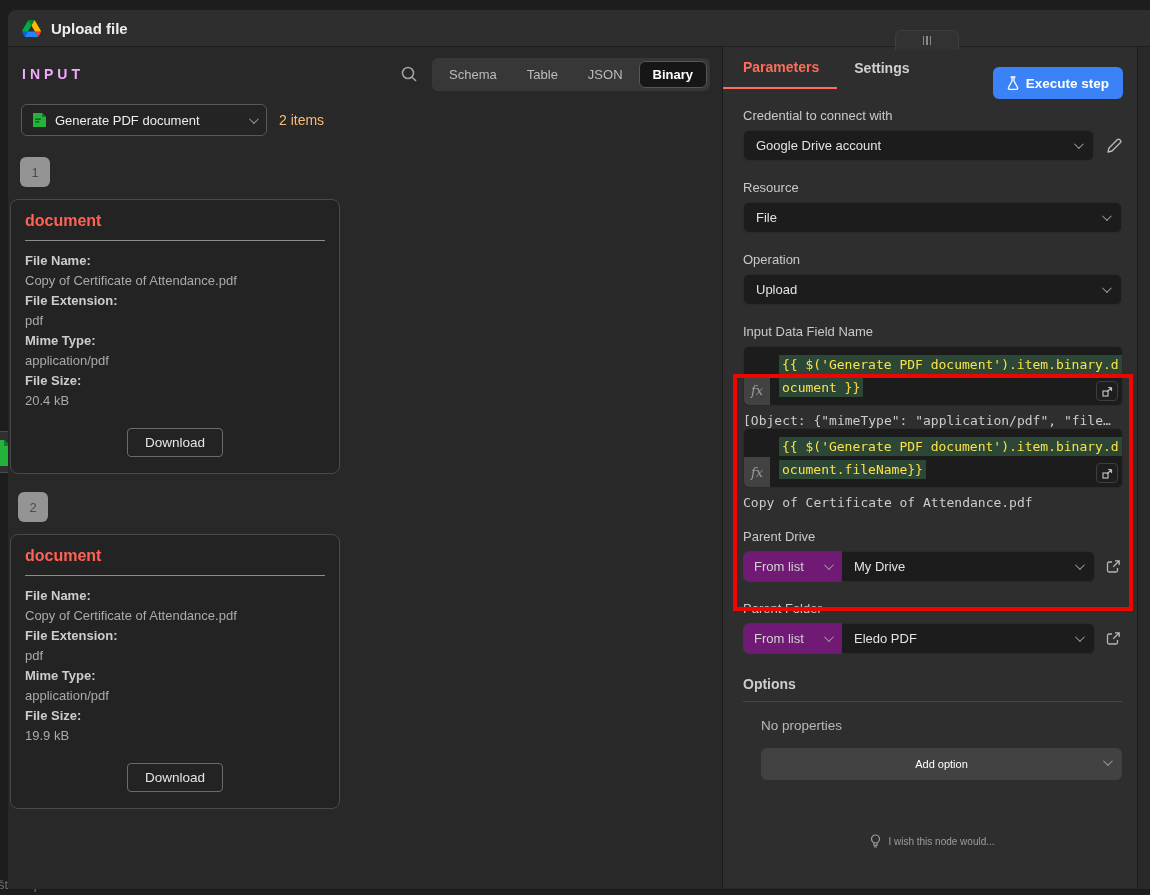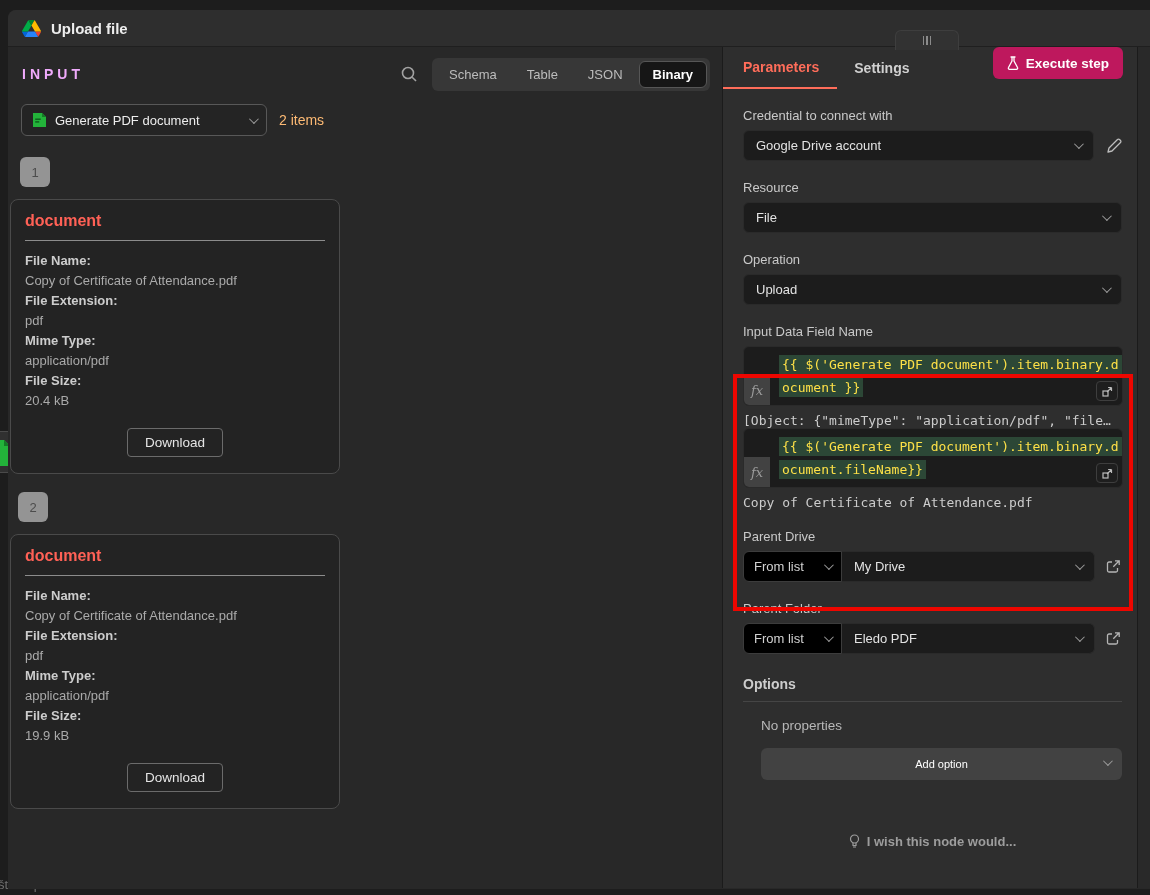--- a/index.html
+++ b/index.html
@@ -78,21 +78,21 @@
     display:flex; align-items:center; justify-content:center; gap:2px;
   }
   .drag-tab i { display:block; width:1.5px; height:9px; background:#8b8b8b; }
   .ptab-row { display:flex; align-items:stretch; height:42px; }
   .ptab {
     display:flex; align-items:center; font-size:14px; color:#d0d0d0; font-weight:700;
   }
   .ptab.active { color:#ff6d5a; border-bottom:2px solid #ff6d5a; padding:0 18px 0 20px; }
   .ptab.plain { padding:0 17px; }
   .exec-btn {
-    margin:0 14px 0 auto; height:32px; background:#be185d; border:none; border-radius:6px;
+    margin:20px 14px 0 auto; height:32px; background:#3b82f6; border:none; border-radius:6px;
     color:#ffffff; font-size:13.5px; font-weight:700; font-family:inherit;
     display:flex; align-items:center; gap:7px; padding:0 14px;
   }
   .rp-content { padding:0 15px 0 20px; position:relative; }
   .f-label { font-size:13px; color:#c9c9c9; margin:19px 0 7px 0; }
   .sel-field {
     height:31px; background:#1c1c1c; border:1px solid #2a2a2a; border-radius:6px;
     display:flex; align-items:center; padding:0 12px; font-size:13px; color:#e3e3e3;
   }
   .sel-field .chev { margin-left:auto; }
@@ -128,21 +128,21 @@
     font-family:"DejaVu Sans Mono", monospace; font-size:13px; color:#cccccc;
     margin-top:7px; white-space:nowrap; overflow:hidden; width:392px;
   }
   .red-box {
     position:absolute; left:10px; top:266px; width:400px; height:237px;
     border:4px solid #ee0600; pointer-events:none; z-index:5;
   }
   
   .rl-row { display:flex; align-items:center; }
   .rl-mode {
-    width:99px; height:31px; background:#000000; border:1px solid #3c3c3c;
+    width:99px; height:31px; background:#701a75; border:1px solid #3c3c3c;
     border-radius:6px 0 0 6px; display:flex; align-items:center; padding:0 10px;
     font-size:13px; color:#d2d2d2; gap:6px;
   }
   .rl-mode .chev { margin-left:auto; }
   .rl-value {
     width:253px; height:31px; background:#1c1c1c; border:1px solid #2a2a2a; border-left:none;
     border-radius:0 6px 6px 0; display:flex; align-items:center; padding:0 12px;
     font-size:13px; color:#e3e3e3;
   }
   .rl-value .chev { margin-left:auto; }
@@ -152,21 +152,21 @@
     border-bottom:1px solid #454545;
   }
   .no-props { font-size:13.5px; color:#b8b8b8; margin:16px 0 0 18px; }
   .add-option {
     margin:15px 0 0 18px; width:361px; height:32px; background:#424242; border:none; border-radius:6px;
     color:#ffffff; font-size:11px; font-family:inherit; position:relative;
   }
   .add-option .chev { position:absolute; right:12px; top:11px; }
   .wish-row {
     margin-top:54px; display:flex; align-items:center; justify-content:center; gap:7px;
-    font-size:13px; font-weight:700; color:#9d9d9d;
+    font-size:10px; font-weight:400; color:#9d9d9d;
   }
   
   .right-sliver { width:13px; background:#292929; border-left:1px solid #1b1b1b; }
   
   .chev {
     width:7px; height:7px; border-right:1.6px solid #9a9a9a; border-bottom:1.6px solid #9a9a9a;
     transform:rotate(45deg) translateY(-2px); display:inline-block; flex-shrink:0;
   }
 </style>
 </head>

